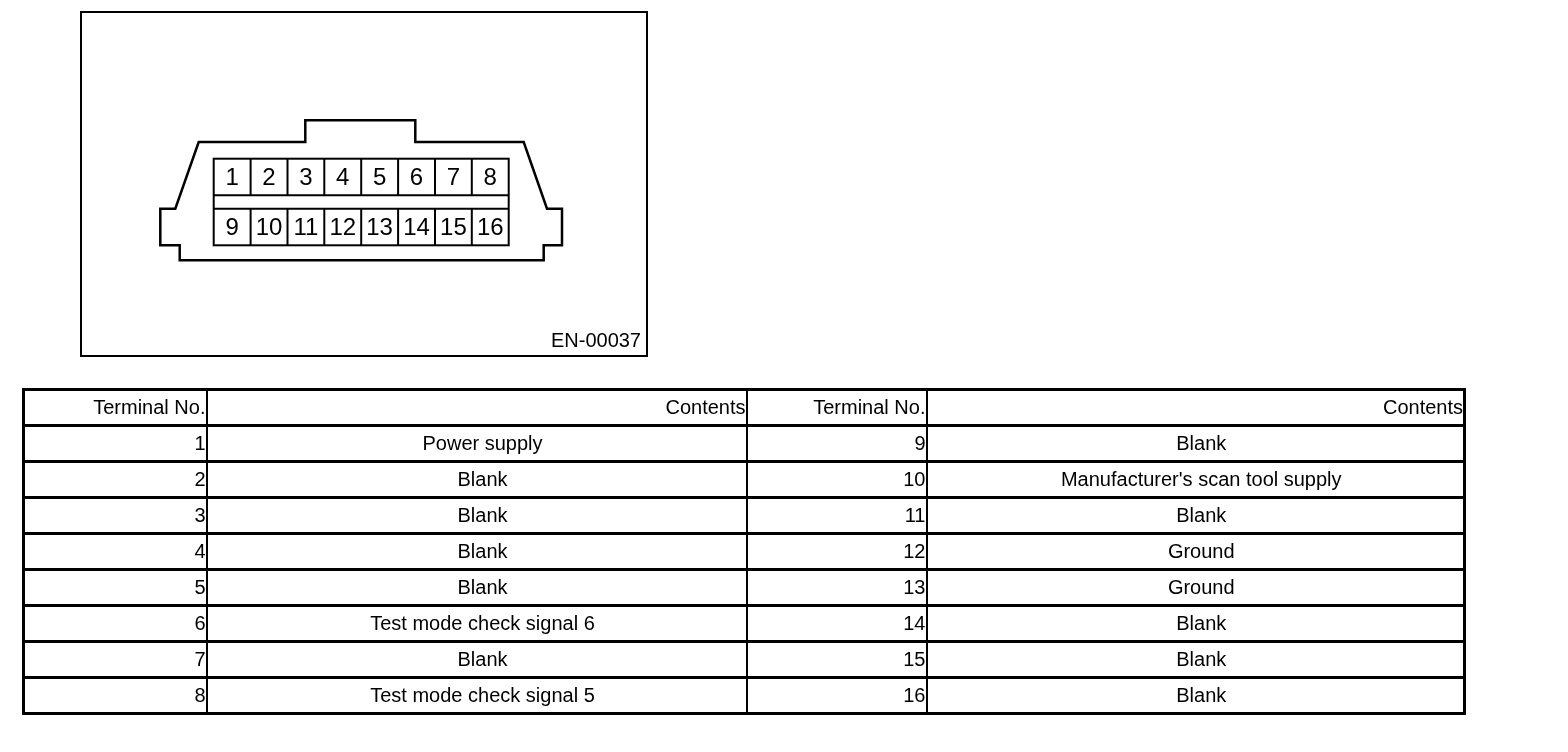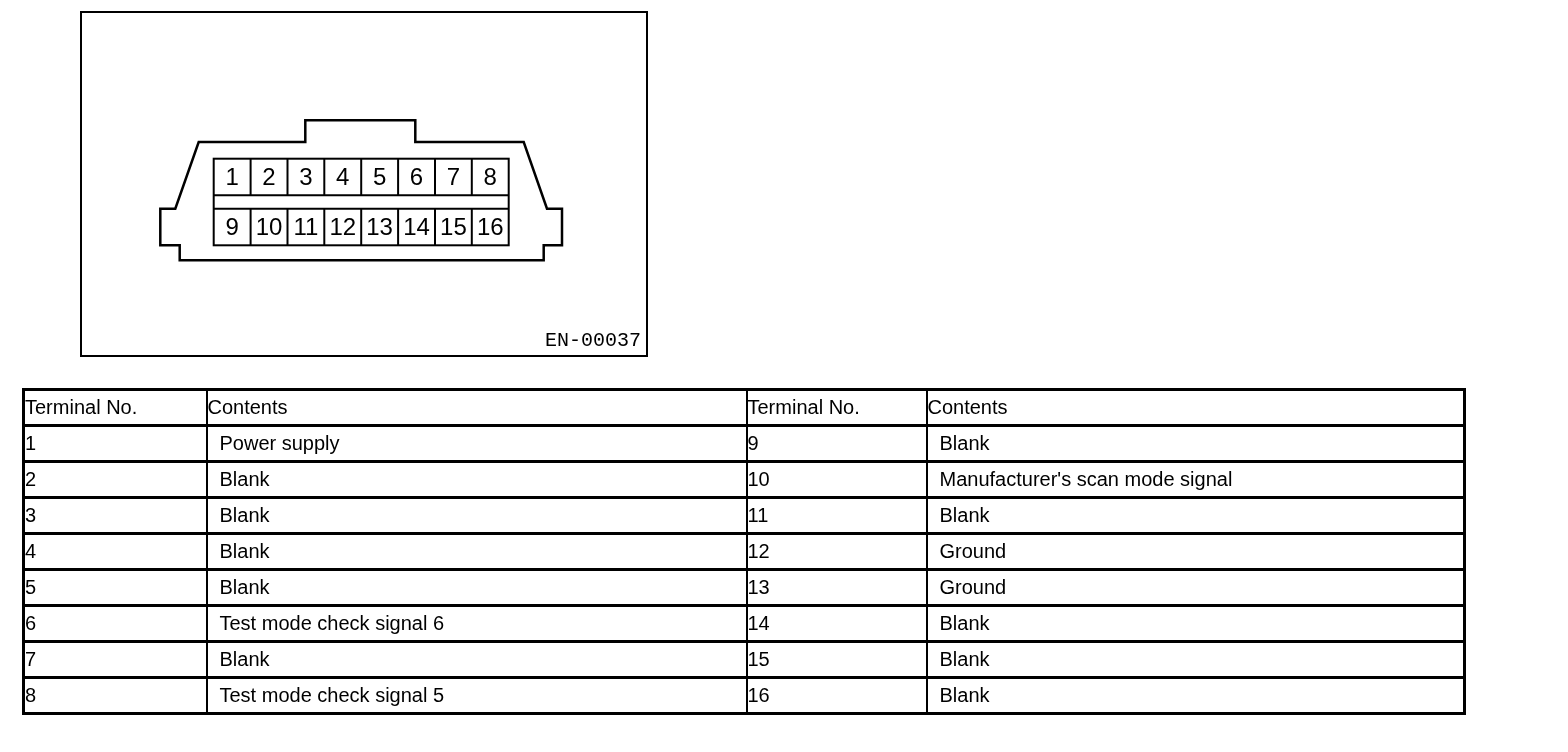--- a/index.html
+++ b/index.html
@@ -31,21 +31,20 @@
     left: 0;
     top: 0;
   }
   .fig-caption {
     position: absolute;
     right: 5px;
     bottom: 3px;
     font-size: 20px;
     letter-spacing: 0px;
     color: #000000;
-    font-family: Liberation Mono, monospace;
   }
   .pin-text {
     font-family: "Liberation Sans", sans-serif;
     font-size: 24px;
     fill: #000000;
   }
   table.terminal-table {
     position: absolute;
     left: 22px;
     top: 388px;
@@ -61,22 +60,22 @@
     border-left-width: 2px;
     border-right-width: 2px;
     height: 33px;
     padding: 0;
     font-weight: normal;
     vertical-align: middle;
     overflow: hidden;
     white-space: nowrap;
   }
   table.terminal-table { border: 3px solid #000000; }
-  .cell-center { text-align: left; margin-top: 18px; }
-  .cell-left { text-align: left; padding-left: 12px !important; }
+  .cell-center { text-align: right; margin-top: 18px; }
+  .cell-left { text-align: center; padding-left: 12px !important; }
   td.split-border, th.split-border { border-right-width: 3px; }
 </style>
 </head>
 <body>
 
 <div class="page">
 
   <div class="figure-box">
     <svg width="564" height="342" viewBox="0 0 564 342">
 
@@ -149,21 +148,21 @@
       <tr>
         <td class="cell-center">1</td>
         <td class="cell-left split-border">Power supply</td>
         <td class="cell-center">9</td>
         <td class="cell-left">Blank</td>
       </tr>
       <tr>
         <td class="cell-center">2</td>
         <td class="cell-left split-border">Blank</td>
         <td class="cell-center">10</td>
-        <td class="cell-left">Manufacturer's scan mode signal</td>
+        <td class="cell-left">Manufacturer's scan tool supply</td>
       </tr>
       <tr>
         <td class="cell-center">3</td>
         <td class="cell-left split-border">Blank</td>
         <td class="cell-center">11</td>
         <td class="cell-left">Blank</td>
       </tr>
       <tr>
         <td class="cell-center">4</td>
         <td class="cell-left split-border">Blank</td>

